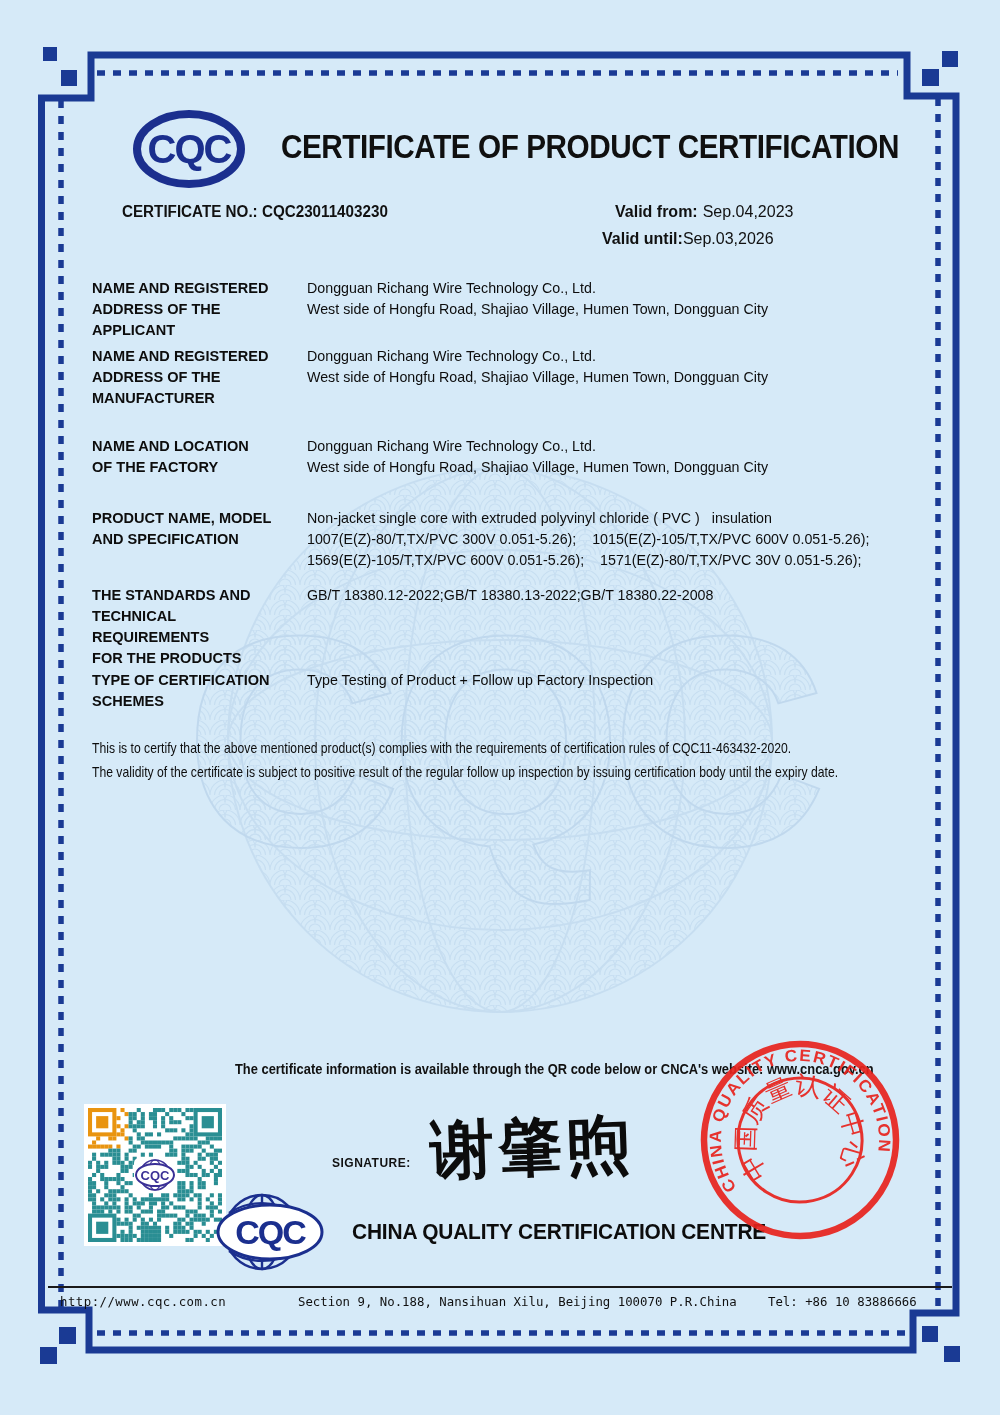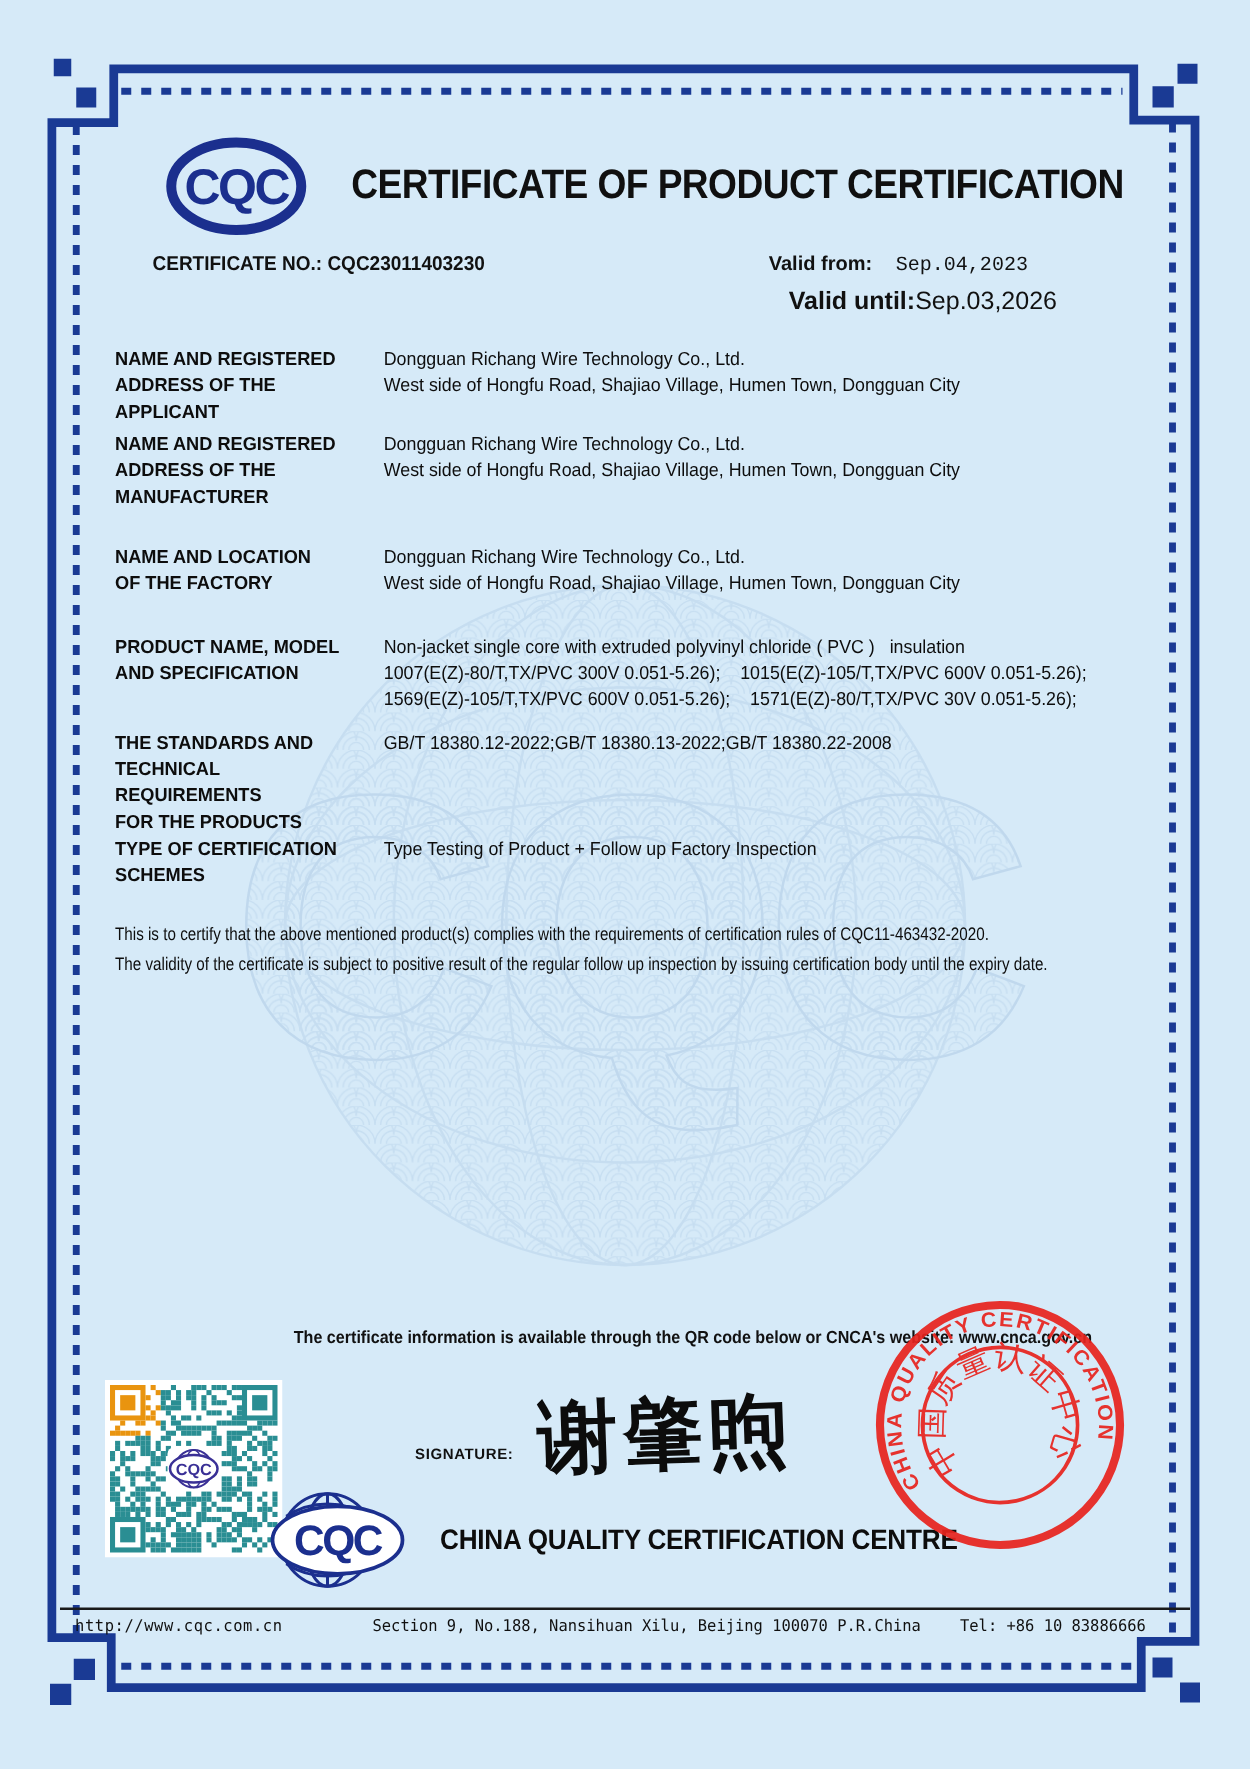--- a/index.html
+++ b/index.html
@@ -11,23 +11,23 @@
   #watermark{position:absolute;left:0;top:0;z-index:0;}
   #frame{position:absolute;left:0;top:0;z-index:1;}
   .content{position:absolute;left:0;top:0;width:1000px;height:1415px;z-index:2;}
   #stamp-svg{position:absolute;left:0;top:0;z-index:3;pointer-events:none;}
   
   .title{position:absolute;left:281px;top:128px;font-size:33px;font-weight:bold;color:#101010;
          letter-spacing:-0.5px;transform:scaleX(.90);transform-origin:0 50%;white-space:nowrap;}
   .certline{position:absolute;left:122px;top:203px;font-size:16px;font-weight:bold;white-space:nowrap;
             transform:scaleX(.95);transform-origin:0 0;}
   .validfrom{position:absolute;left:615px;top:203px;font-size:16px;white-space:nowrap;}
-  .validuntil{position:absolute;left:631px;top:230px;font-size:20px;white-space:nowrap;}
+  .validuntil{position:absolute;left:602px;top:230px;font-size:16px;white-space:nowrap;}
   .validfrom b,.validuntil b{font-weight:bold;margin-top:27px;}
-  .validfrom span{margin-left:19px;font-family:Liberation Mono, monospace;}
+  .validfrom span{margin-left:5px;}
   
   .row{position:absolute;left:0;top:0;width:1000px;}
   .lbl{position:absolute;left:92px;width:210px;font-size:15px;font-weight:bold;line-height:21px;
        white-space:pre-line;transform:scaleX(.97);transform-origin:0 0;color:#0d0d0d;}
   .val{position:absolute;left:307px;width:640px;font-size:15px;line-height:21px;white-space:pre;
        transform:scaleX(.95);transform-origin:0 0;color:#0d0d0d;}
   .stmt{position:absolute;left:92px;font-size:14.5px;color:#0d0d0d;white-space:nowrap;
         transform:scaleX(.84);transform-origin:0 0;}
   .qrnote{position:absolute;left:235px;top:1061px;font-size:14px;font-weight:bold;white-space:nowrap;
           transform:scaleX(.92);transform-origin:0 0;}

